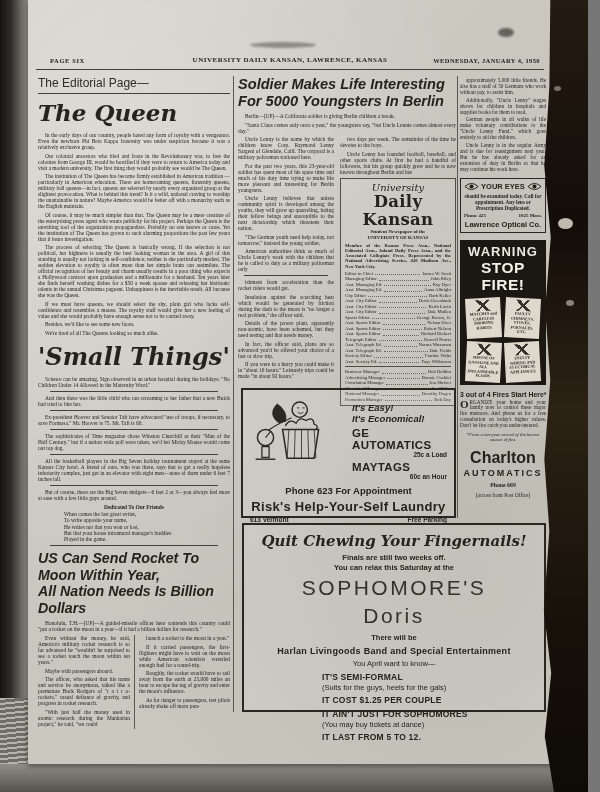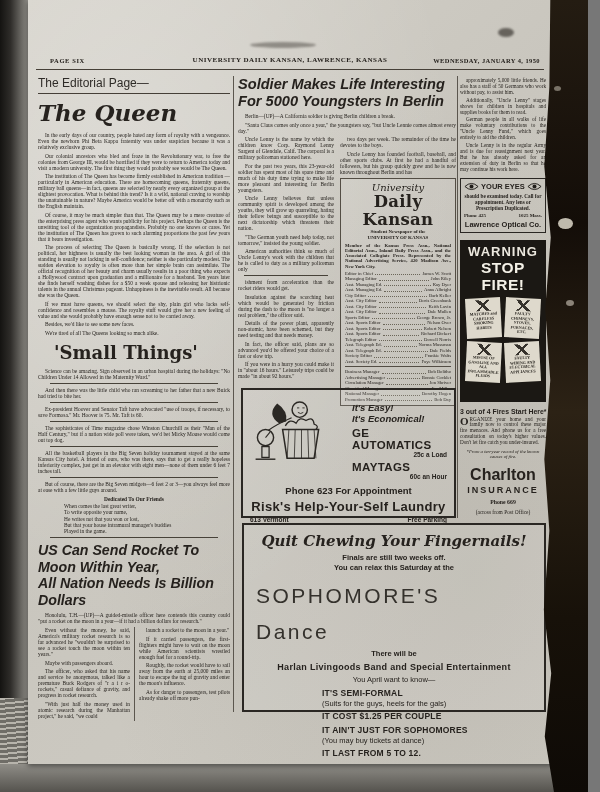--- a/index.html
+++ b/index.html
@@ -35,21 +35,21 @@
   .vr2{position:absolute;left:429px;top:76px;height:442px;border-left:1px solid #5b564e;}
   
   .body{font-size:5.4px;line-height:6px;text-align:justify;}
   .body p{margin:0 0 2.5px;text-indent:7px;}
   .sep{border-top:1px solid #474239;width:88%;margin:3px auto;}
   
   .col-left{position:absolute;left:10px;top:76px;width:192px;}
   .ed-label{font-family:"Liberation Sans",sans-serif;font-size:12px;color:#2e2b27;
     padding-bottom:3px;border-bottom:1px solid #453f37;margin-bottom:5px;}
   .queen-title{font-family:"DejaVu Serif",serif;font-style:italic;font-weight:bold;font-size:23px;margin:2px 0 6px;}
-  .small-title{font-family:"DejaVu Serif",serif;font-weight:bold;font-size:18px;margin:6px 16px 5px;}
+  .small-title{font-family:"DejaVu Serif",serif;font-style:italic;font-weight:bold;font-size:24px;margin:6px 0 5px;}
   .poem{margin-top:3px;font-size:5.4px;line-height:6.2px;}
   .poem-title{text-align:center;font-weight:bold;margin-bottom:1.5px;}
   .poem-line{margin-left:26px;}
   .rocket-h{font-family:"Liberation Sans",sans-serif;font-weight:bold;font-style:italic;font-size:14.2px;line-height:16.5px;margin-top:4px;}
   .twocol{display:flex;margin-top:3px;}
   .tc{width:50%;box-sizing:border-box;}
   .tc2{border-left:1px solid #5b564e;padding-left:4px;}
   .tc1{padding-right:4px;}
   
   .col-mid{position:absolute;left:210px;top:76px;width:218px;}
@@ -72,36 +72,36 @@
   .l-right{margin-left:102px;}
   .l-easy{font-weight:bold;font-style:italic;font-size:9.5px;line-height:11px;}
   .l-prod{font-weight:bold;font-size:11.5px;letter-spacing:.4px;margin-top:3px;}
   .l-price{font-weight:bold;font-size:6.5px;text-align:right;}
   .l-phone{font-weight:bold;font-size:9.5px;text-align:center;margin-top:5px;clear:both;}
   .l-name{font-weight:bold;font-size:13px;text-align:center;margin-top:3px;letter-spacing:.3px;}
   .l-bot{display:flex;justify-content:space-between;font-weight:bold;font-size:6.5px;margin-top:2px;}
   .ad-dance{position:absolute;left:214px;top:523px;width:304px;height:189px;padding:7px 12px;font-family:"Liberation Sans",sans-serif;}
   .d-head{font-family:"DejaVu Serif",serif;font-style:italic;font-weight:bold;font-size:15px;text-align:center;}
   .d-sub{font-weight:bold;font-size:7.5px;line-height:9.5px;text-align:center;margin-top:3px;}
-  .d-big{font-size:21px;letter-spacing:2.5px;text-align:left;line-height:24px;margin-top:12px;color:#34312c;}
+  .d-big{font-size:21px;letter-spacing:2.5px;text-align:center;line-height:24px;margin-top:4px;color:#34312c;}
   .d-there{font-weight:bold;font-size:7.5px;text-align:center;margin-top:5px;}
   .d-band{font-weight:bold;font-size:9px;text-align:center;margin-top:4px;letter-spacing:.3px;}
   .d-know{font-size:7.5px;text-align:center;margin-top:3px;}
   .d-fact{font-weight:bold;font-size:8.5px;margin:3.5px 0 0 30px;letter-spacing:.2px;padding-left:36px;}
   .d-note{font-size:7.5px;margin-left:66px;margin-top:1px;}
   
   .col-right{position:absolute;left:432px;top:78px;width:86px;}
   .rbody{font-size:5.2px;line-height:5.9px;text-align:justify;}
   .rbody p{margin:0 0 2px;text-indent:6px;}
   .ad-eyes{border:1.5px solid #2a2723;padding:3px;margin-top:5px;}
   .e-title{display:flex;align-items:center;justify-content:space-between;font-family:"Liberation Sans",sans-serif;font-weight:bold;font-size:7.5px;}
   .e-body{font-size:5.2px;line-height:6px;font-weight:bold;text-align:center;margin-top:2px;}
   .e-row{display:flex;justify-content:space-between;font-size:5px;font-weight:bold;margin-top:2px;}
   .e-co{font-family:"Liberation Sans",sans-serif;font-weight:bold;font-size:7.5px;text-align:center;margin-top:2px;}
-  .ad-fire{background:#1b1814;color:#ece8de;padding:5px 4px 18px;margin-top:7px;}
+  .ad-fire{background:#1b1814;color:#ece8de;padding:5px 4px 1px;margin-top:7px;}
   .f-warn{font-family:"Liberation Sans",sans-serif;font-weight:bold;font-size:13px;letter-spacing:1px;text-align:center;line-height:14px;}
   .f-stop{font-family:"Liberation Sans",sans-serif;font-weight:bold;font-size:15.5px;letter-spacing:.5px;text-align:center;line-height:17px;color:#f4f1e7;}
   .f-grid{display:grid;grid-template-columns:1fr 1fr;gap:4px;margin-top:5px;padding:0 2px 2px;}
   .panel{background:#ded9cc;color:#211e19;font-size:4px;font-weight:bold;text-align:center;line-height:4.6px;padding:2px 2px 3px;}
   .pa{height:11px;margin-bottom:1px;background:linear-gradient(45deg,transparent 45%,#35312b 45%,#35312b 55%,transparent 55%),linear-gradient(-45deg,transparent 47%,#35312b 47%,#35312b 53%,transparent 53%);}
   .rot-l{transform:rotate(-3deg);} .rot-r{transform:rotate(3deg);}
   .f-head{font-family:"Liberation Sans",sans-serif;font-weight:bold;font-size:6.9px;margin-top:6px;white-space:nowrap;}
   .f-body{font-size:5.2px;line-height:5.8px;text-align:justify;margin-top:2px;}
   .dropcap{float:left;font-size:11px;line-height:9px;font-weight:bold;margin-right:1px;}
   .f-note{font-size:4.8px;font-style:italic;text-align:center;margin-top:3px;line-height:5.4px;}
@@ -373,21 +373,21 @@
       </div>
     </div>
 
     <div class="ad ad-dance">
       <div class="d-head">Quit Chewing Your Fingernails!</div>
       <div class="d-sub">
         <div>Finals are still two weeks off.</div>
         <div>You can relax this Saturday at the</div>
       </div>
       <div class="d-big">SOPHOMORE'S</div>
-      <div class="d-big">Dance</div>
+      <div class="d-big">Doris</div>
       <div class="d-there">There will be</div>
       <div class="d-band">Harlan Livingoods Band and Special Entertainment</div>
       <div class="d-know">You April want to know—</div>
       <div class="d-fact">IT'S SEMI-FORMAL</div>
       <div class="d-note">(Suits for the guys, heels for the gals)</div>
       <div class="d-fact">IT COST $1.25 PER COUPLE</div>
       <div class="d-fact">IT AIN'T JUST FOR SOPHOMORES</div>
       <div class="d-note">(You may buy tickets at dance)</div>
       <div class="d-fact">IT LAST FROM 5 TO 12.</div>
     </div>
@@ -442,21 +442,21 @@
             </div>
         </div>
       </div>
       <div class="f-head">3 out of 4 Fires Start Here*</div>
       <div class="f-body">
         <span class="dropcap">O</span><span>RGANIZE your home and your family now to control these major fire menaces. And phone us for a free consultation on today's higher values. Don't let fire catch you under-insured.</span>
       </div>
       <div class="f-note">*From a ten-year record of the known causes of fire.</div>
 
       <div class="ch-name">Charlton</div>
-      <div class="ch-type">INSURANCE</div>
+      <div class="ch-type">AUTOMATICS</div>
       <div class="ch-phone">Phone 669</div>
       <div class="ch-loc">(across from Post Office)</div>
     </div>
 
     <div class="smudge" style="left:222px;top:42px;width:66px;height:6px;"></div>
     <div class="smudge" style="left:470px;top:28px;width:16px;height:9px;opacity:.7;"></div>
   </div>
 
   <div class="torn">
     <div class="tspeck" style="left:16px;top:218px;width:15px;height:11px;"></div>

